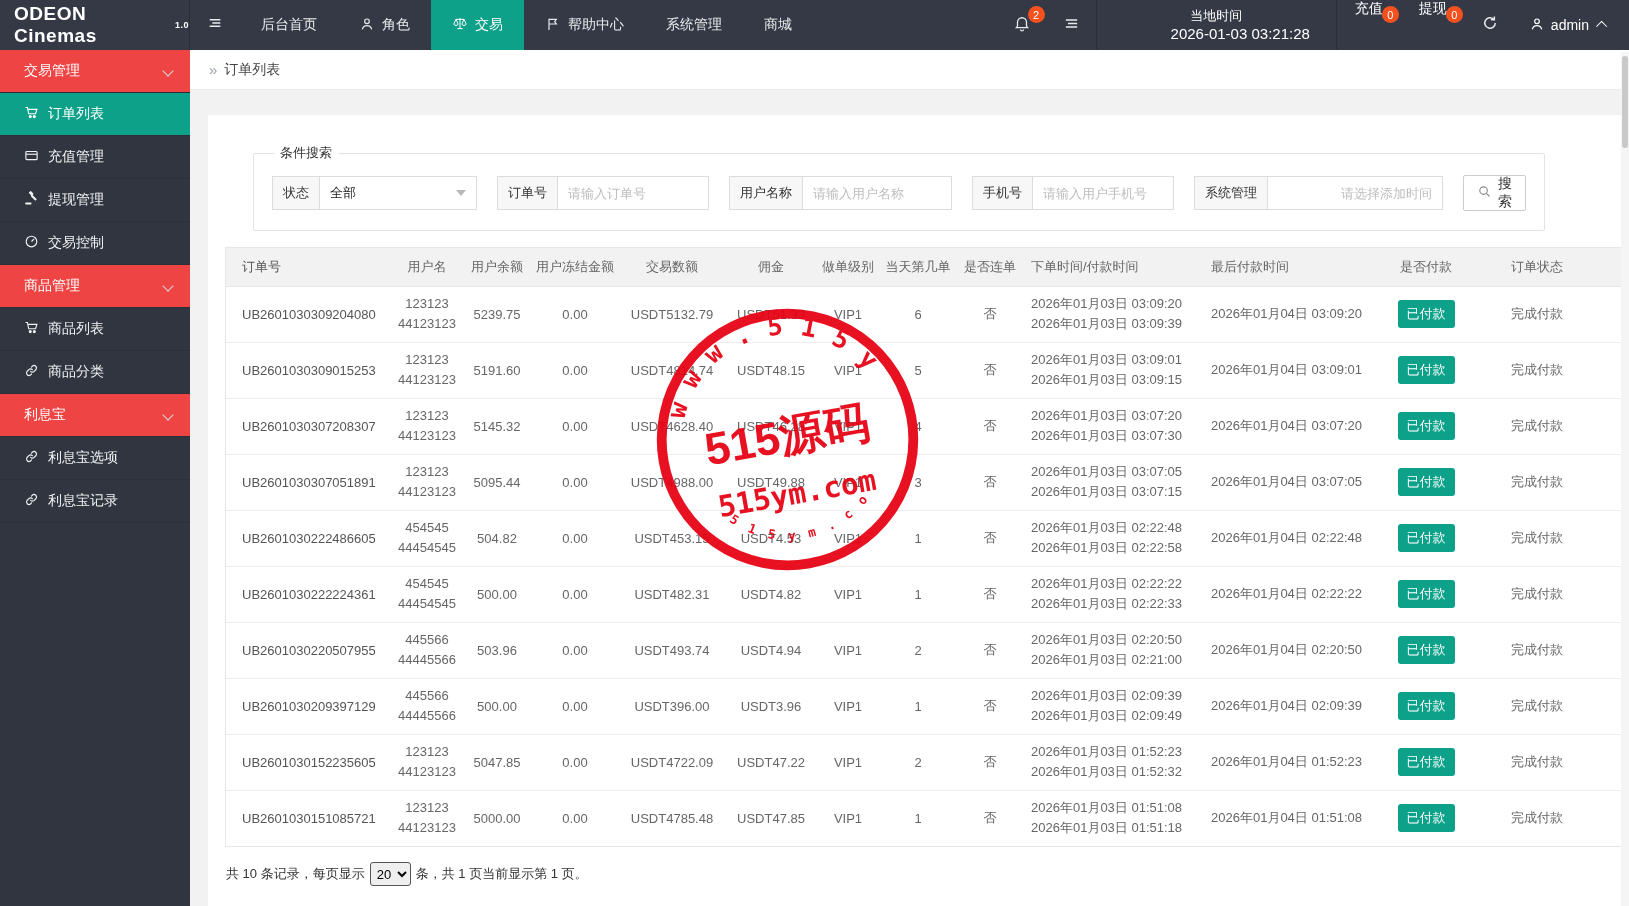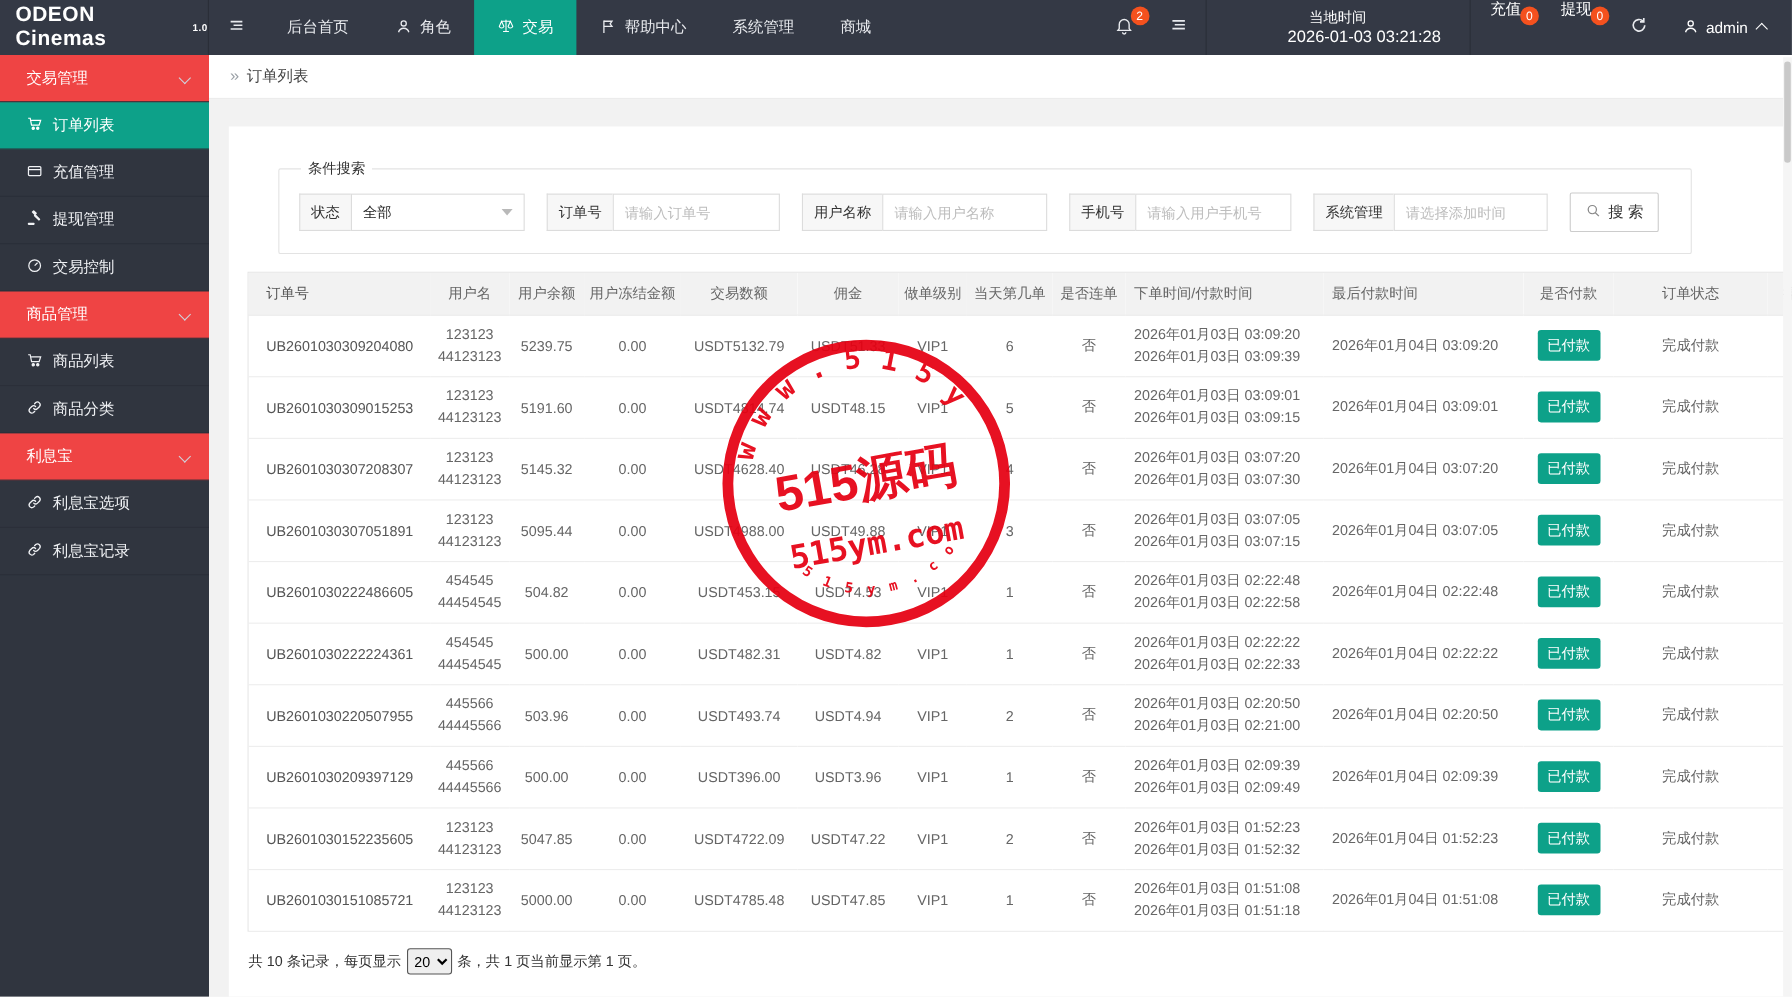--- a/index.html
+++ b/index.html
@@ -260,21 +260,21 @@
         <div class="fgroup">
           <span class="addon">用户名称</span>
           <input style="width: 150px;" placeholder="请输入用户名称">
         </div>
         <div class="fgroup">
           <span class="addon">手机号</span>
           <input style="width: 142px;" placeholder="请输入用户手机号">
         </div>
         <div class="fgroup">
           <span class="addon">系统管理</span>
-          <input style="width: 140px;" placeholder="请选择添加时间">
+          <input style="width: 176px; text-align: right;" placeholder="请选择添加时间">
         </div>
         <button class="search-btn">
           <span class="icon"><svg viewBox="0 0 24 24" fill="none" stroke="#888" stroke-width="1.8">
                 <circle cx="10.5" cy="10.5" r="6"></circle>
                 <path d="M15 15l5 5"></path>
               </svg></span>
           <span>搜 索</span>
         </button>
       </div>
     </fieldset>

